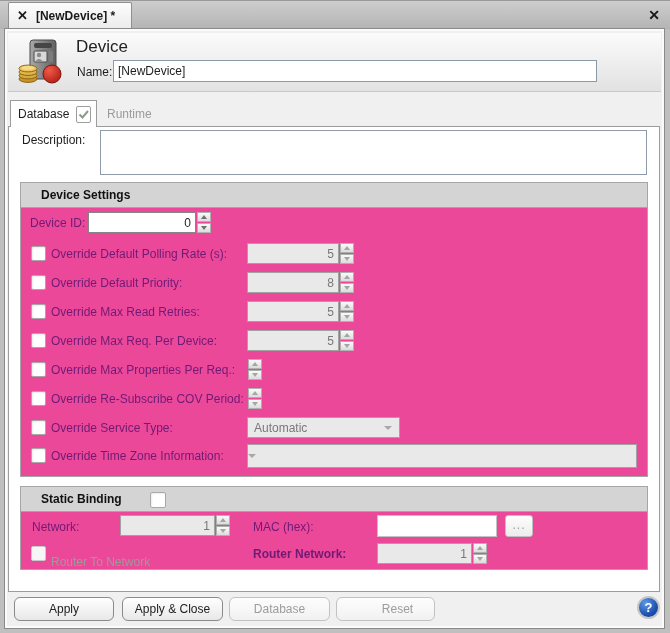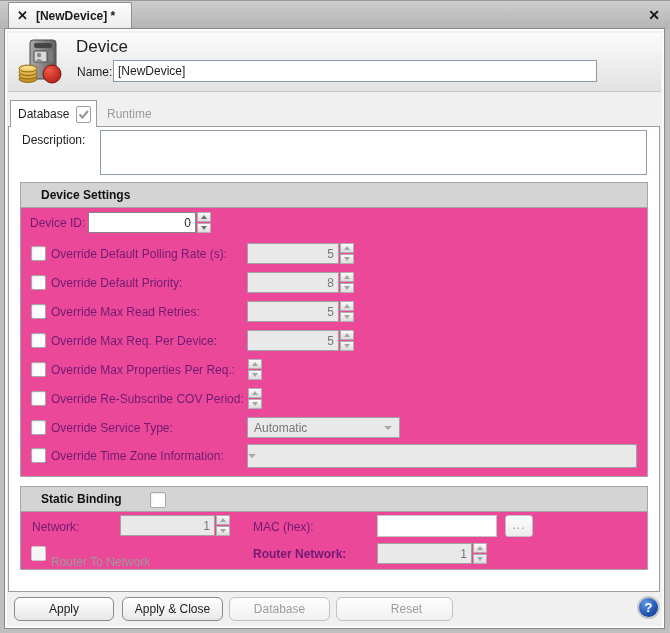--- a/index.html
+++ b/index.html
@@ -317,16 +317,16 @@
       </div>
     <div class="sbtn">
         <i class="tri-down"></i>
       </div>
   </div>
 </div>
 
 <div class="btn" style="left:14px;top:597px;width:100px;">Apply</div>
 <div class="btn" style="left:122px;top:597px;width:101px;">Apply &amp; Close</div>
 <div class="btn dis" style="left:229px;top:597px;width:101px;">Database</div>
-<div class="btn dis" style="left:336px;top:597px;width:117px;padding-left:24px;">Reset</div>
+<div class="btn dis" style="left:336px;top:597px;width:99px;padding-left:24px;">Reset</div>
 <div class="abs help">
     <span>?</span>
   </div>
 
 </body></html>

